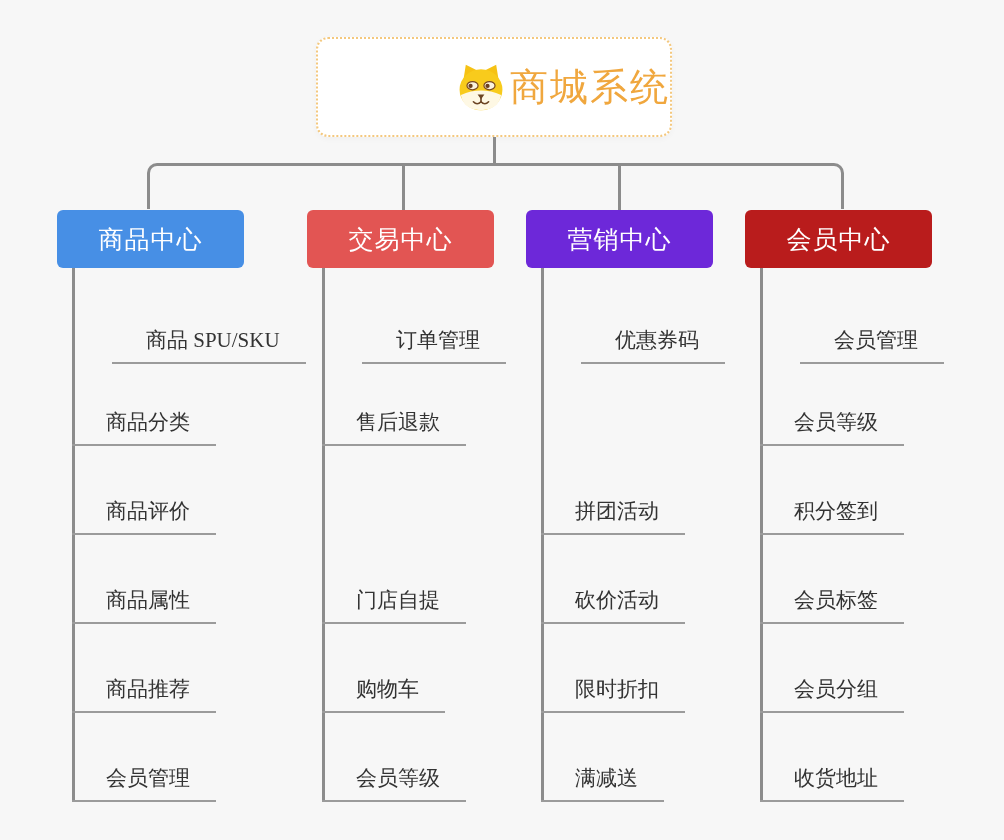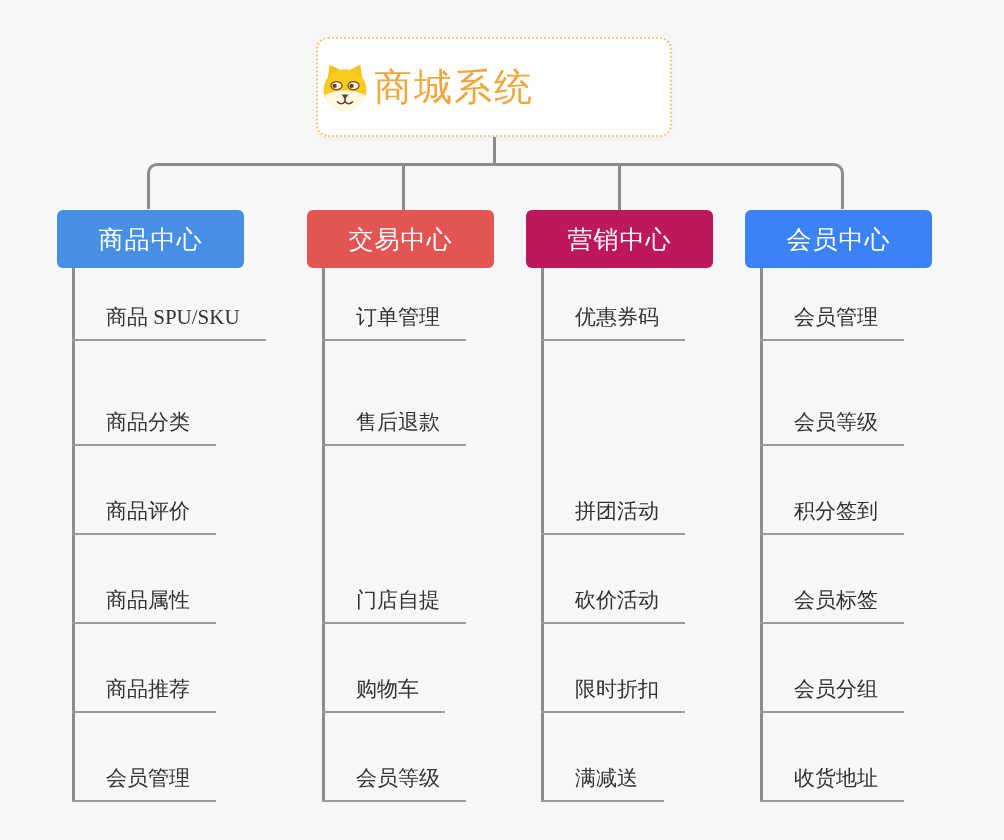--- a/index.html
+++ b/index.html
@@ -14,21 +14,21 @@
   
   .root-node {
     position: absolute;
     left: 316px; top: 37px;
     width: 356px; height: 100px;
     background: #FFFFFF;
     border: 2px dotted #F4C87E;
     border-radius: 12px;
     display: flex;
     align-items: center;
-    justify-content: flex-start;
+    justify-content: flex-end;
     gap: 2px;
     box-shadow: 0 2px 6px rgba(0,0,0,0.03);
   }
   .root-title {
     font-size: 38px;
     letter-spacing: 2px;
     color: #F0A73E;
     font-weight: 500;
     white-space: nowrap;
   }
@@ -81,21 +81,21 @@
     position: absolute;
     left: 15px;
     padding: 0 26px 7px 34px;
     font-size: 21px;
     line-height: 30px;
     color: #333333;
     border-bottom: 2px solid #9B9B9B;
     white-space: nowrap;
     cursor: default;
   }
-  .leaf.r0 { top: 92px; }
+  .leaf.r0 { top: 115px; margin-left: 40px; }
   .leaf.r1 { top: 197px; }
   .leaf.r2 { top: 286px; }
   .leaf.r3 { top: 375px; }
   .leaf.r4 { top: 464px; }
   .leaf.r5 { top: 553px; }
 </style>
 </head>
 <body>
 
 <div class="canvas">
@@ -137,31 +137,31 @@
     <div class="branch-box" style="background-color: rgb(226, 85, 83);">交易中心</div>
     <div class="trunk"></div>
     <div class="leaf r0">订单管理</div>
     <div class="leaf r1">售后退款</div>
     <div class="leaf r3">门店自提</div>
     <div class="leaf r4">购物车</div>
     <div class="leaf r5">会员等级</div>
   </div>
 
   <div class="column col-2">
-    <div class="branch-box" style="background-color: #be185d;">营销中心</div>
+    <div class="branch-box" style="background-color: #6d28d9;">营销中心</div>
     <div class="trunk"></div>
     <div class="leaf r0">优惠券码</div>
     <div class="leaf r2">拼团活动</div>
     <div class="leaf r3">砍价活动</div>
     <div class="leaf r4">限时折扣</div>
     <div class="leaf r5">满减送</div>
   </div>
 
   <div class="column col-3">
-    <div class="branch-box" style="background-color: #3b82f6;">会员中心</div>
+    <div class="branch-box" style="background-color: #b91c1c;">会员中心</div>
     <div class="trunk"></div>
     <div class="leaf r0">会员管理</div>
     <div class="leaf r1">会员等级</div>
     <div class="leaf r2">积分签到</div>
     <div class="leaf r3">会员标签</div>
     <div class="leaf r4">会员分组</div>
     <div class="leaf r5">收货地址</div>
   </div>
 
 </div>

